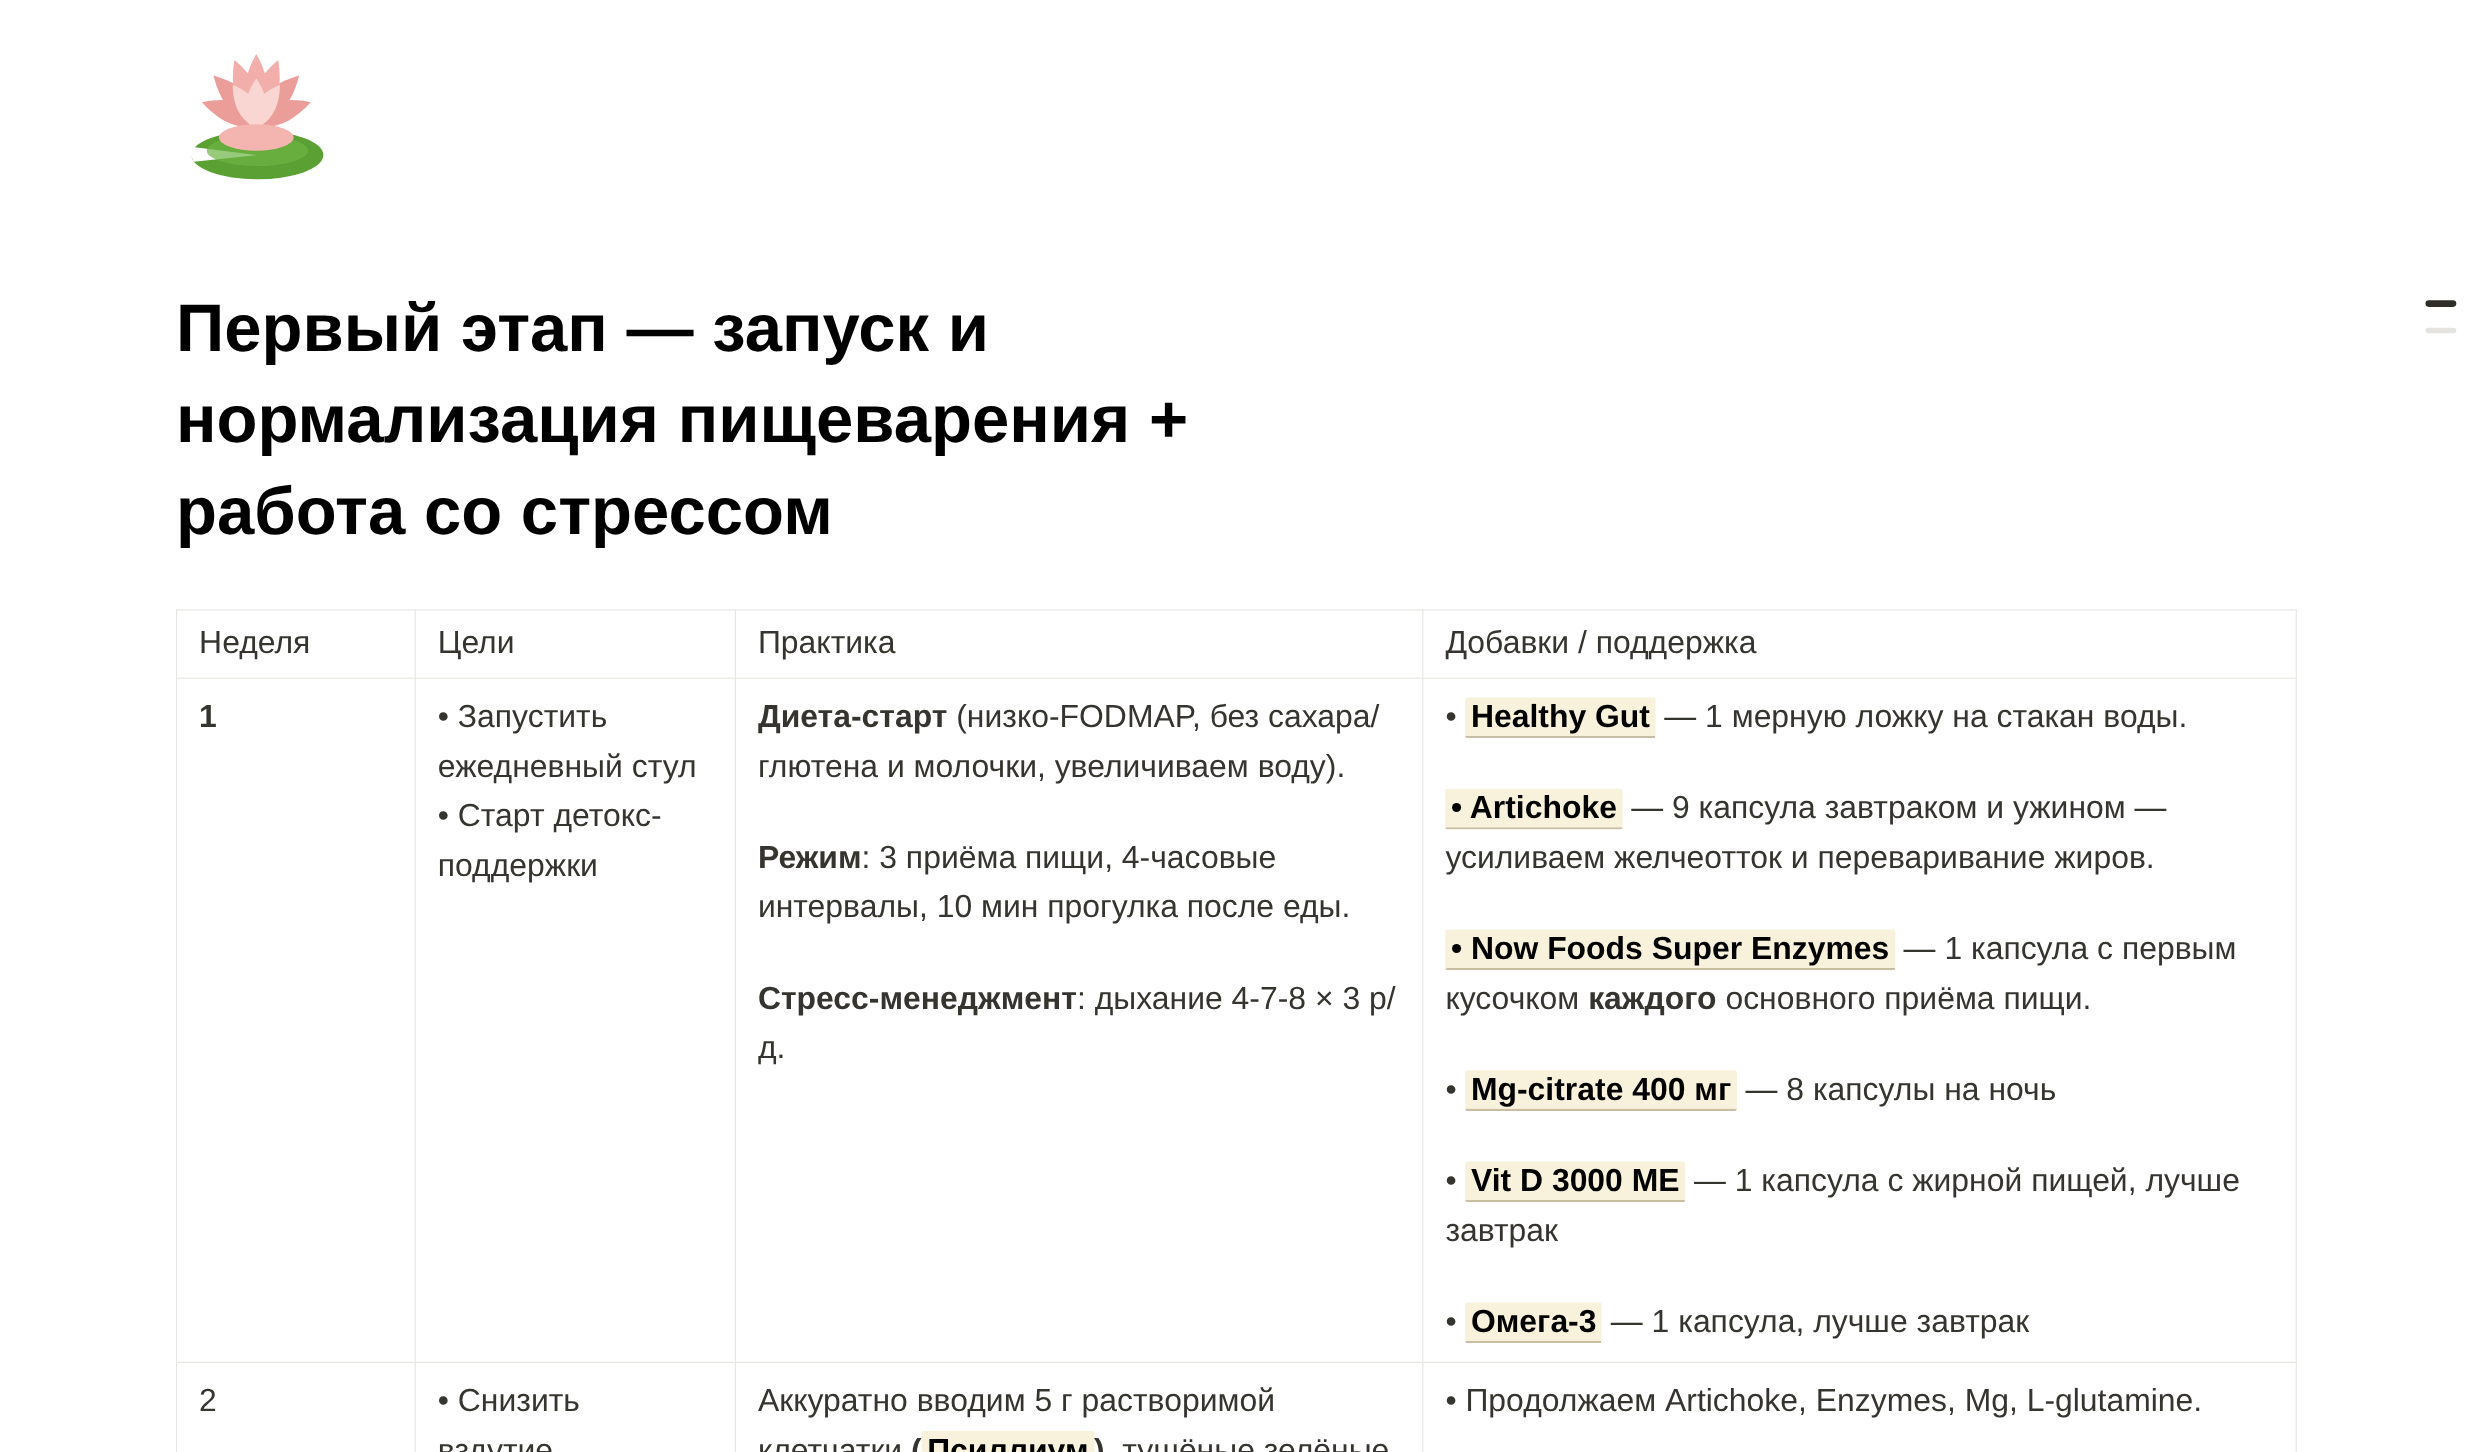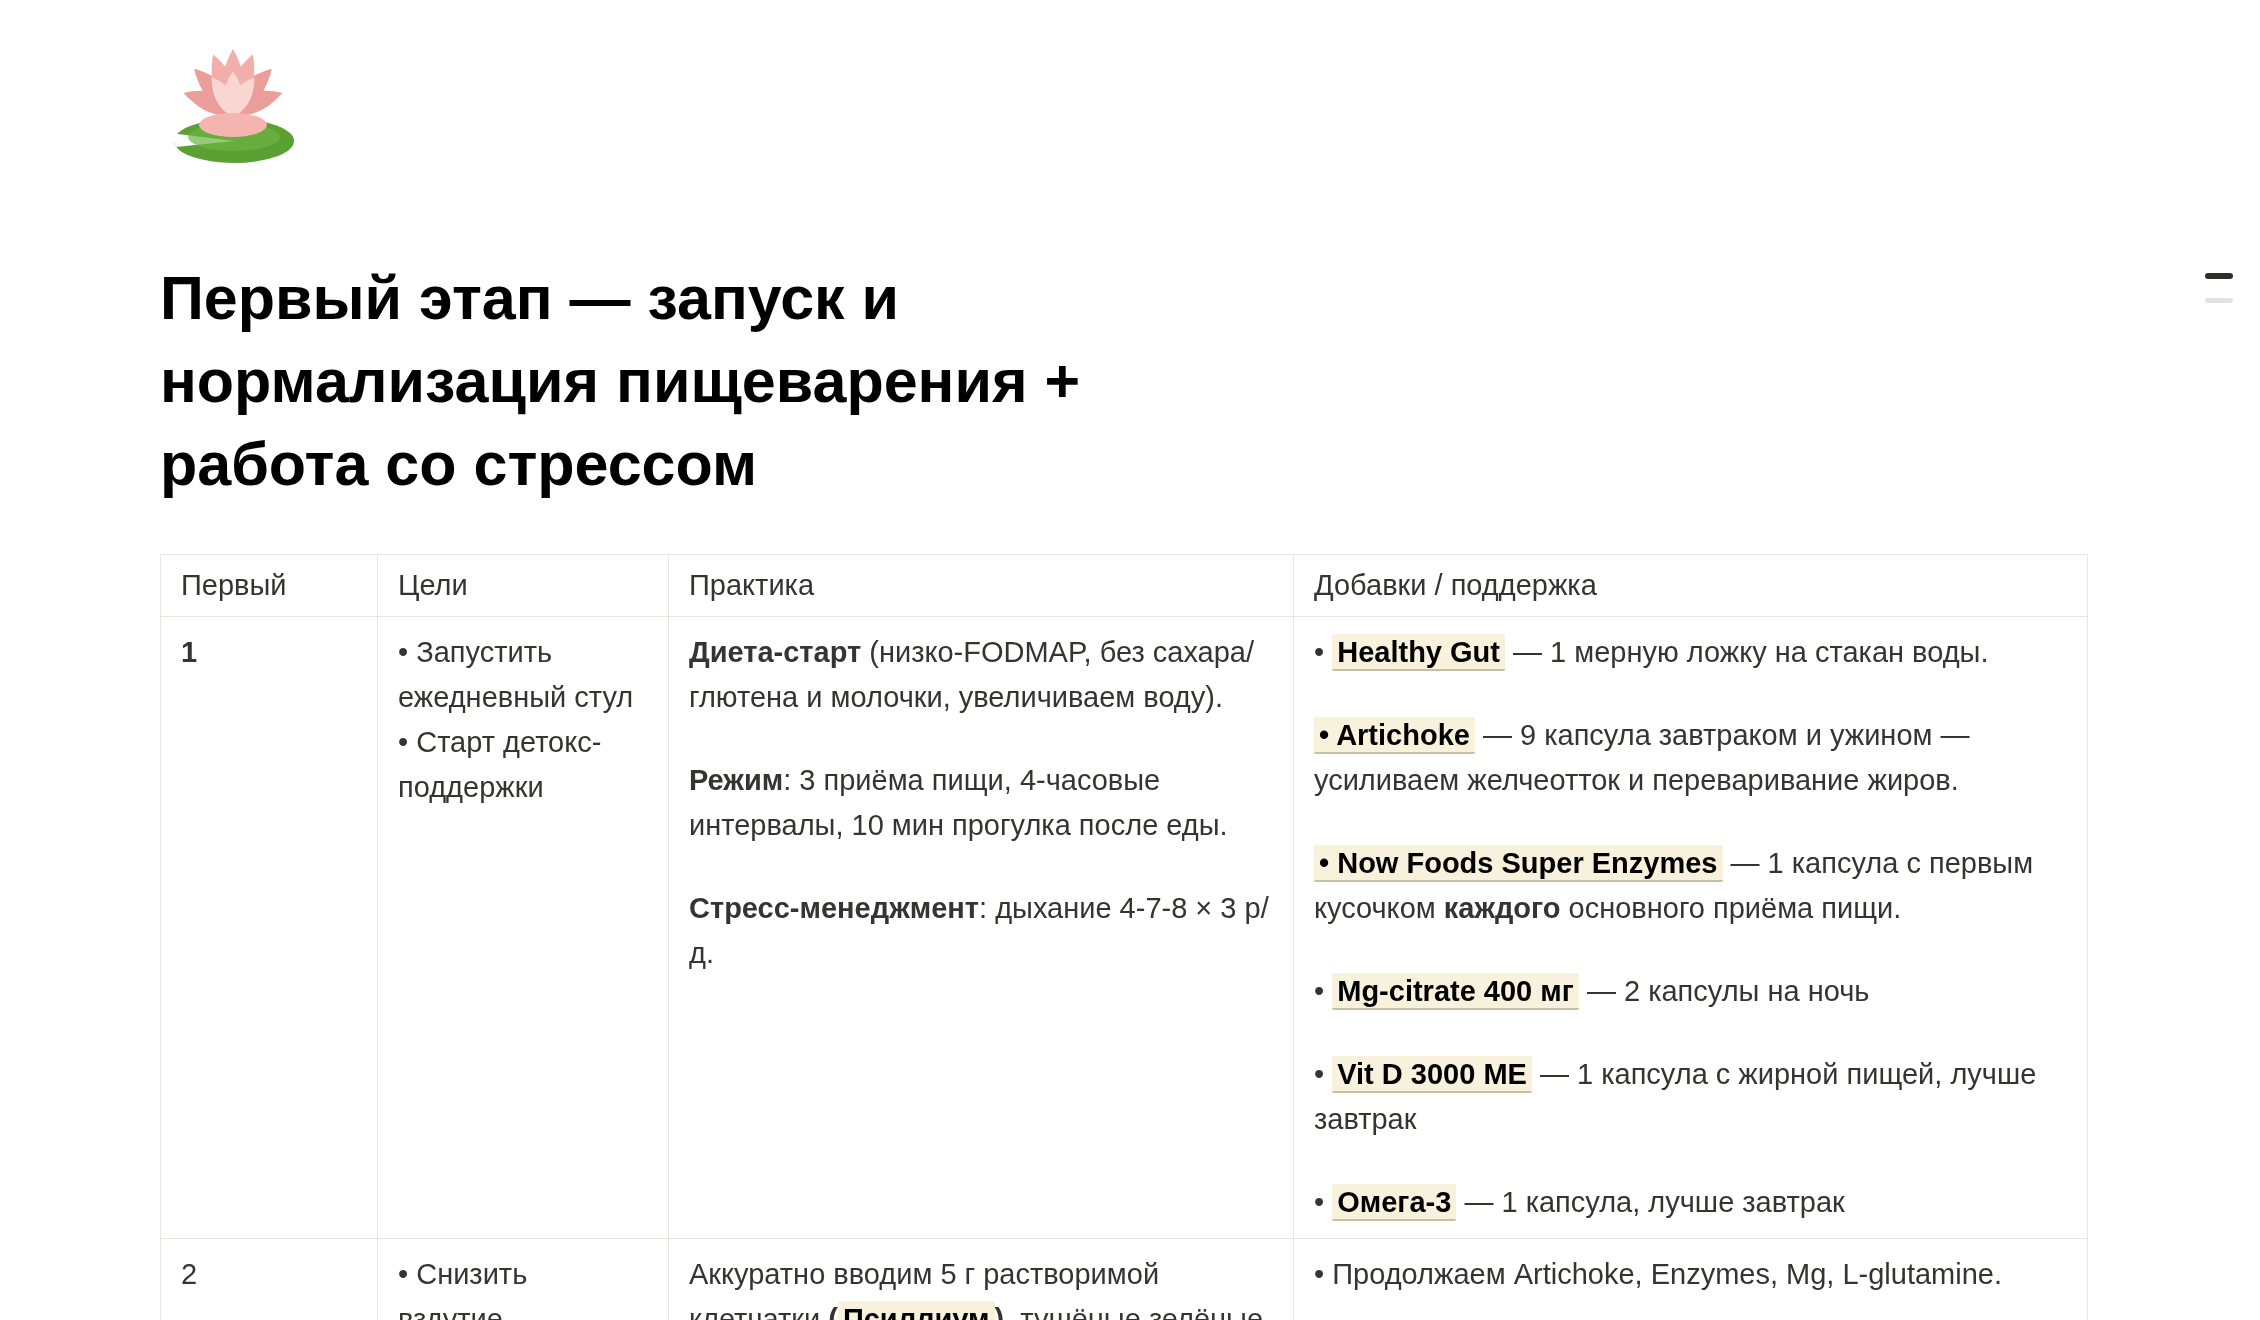--- a/index.html
+++ b/index.html
@@ -93,21 +93,21 @@
 
   <table class="plan">
     <colgroup>
         <col class="c1">
         <col class="c2">
         <col class="c3">
         <col class="c4">
       </colgroup>
     <thead>
       <tr>
-        <th>Первый</th>
+        <th>Неделя</th>
         <th>Цели</th>
         <th>Практика</th>
         <th>Добавки / поддержка</th>
       </tr>
     </thead>
     <tbody id="plan-body">
         <tr class="row-1">
           <td class="week-bold">1</td>
           <td class="goals">
             <p class="cell-para"><span>• Запустить ежедневный стул</span></p>
@@ -115,21 +115,21 @@
           </td>
           <td>
             <p class="cell-para"><strong>Диета-старт</strong><span> (низко-FODMAP, без сахара/глютена и молочки, увеличиваем воду).</span></p>
             <p class="cell-para"><strong>Режим</strong><span>: 3 приёма пищи, 4-часовые интервалы, 10 мин прогулка после еды.</span></p>
             <p class="cell-para"><strong>Стресс-менеджмент</strong><span>: дыхание 4-7-8 × 3 р/д.</span></p>
           </td>
           <td>
             <p class="cell-para"><span>• </span><a class="hl">Healthy Gut</a><span> — 1 мерную ложку на стакан воды.</span></p>
             <p class="cell-para"><a class="hl">• Artichoke</a><span> — 9 капсула завтраком и ужином  — усиливаем желчеотток и переваривание жиров.</span></p>
             <p class="cell-para"><a class="hl">• Now Foods Super Enzymes</a><span> — 1 капсула с первым кусочком </span><strong>каждого</strong><span> основного приёма пищи.</span></p>
-            <p class="cell-para"><span>• </span><a class="hl">Mg-citrate 400 мг</a><span> — 2 капсулы на ночь</span></p>
+            <p class="cell-para"><span>• </span><a class="hl">Mg-citrate 400 мг</a><span> — 8 капсулы на ночь</span></p>
             <p class="cell-para"><span>• </span><a class="hl">Vit D 3000 МЕ</a><span> — 1 капсула с жирной пищей, лучше завтрак</span></p>
             <p class="cell-para"><span>• </span><a class="hl">Омега-3</a><span> — 1 капсула, лучше завтрак</span></p>
           </td>
         </tr>
         <tr class="row-2">
           <td>2</td>
           <td class="goals">
             <p class="cell-para"><span>• Снизить вздутие, «подкислить» среду</span></p>
           </td>
           <td>

